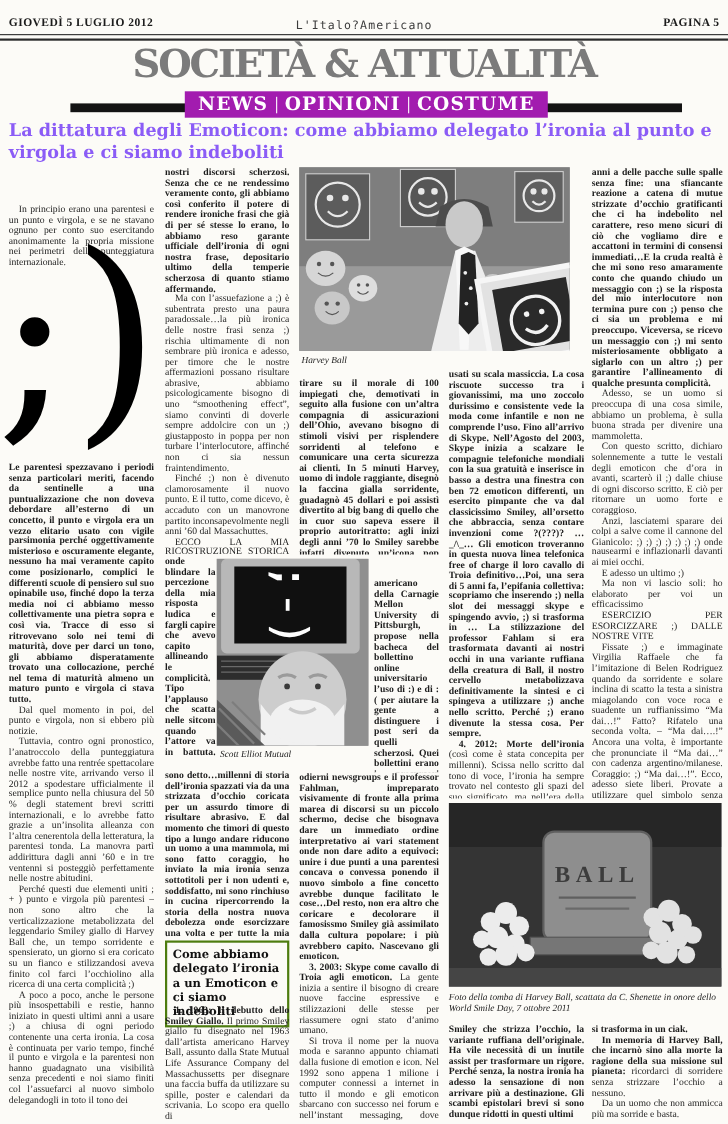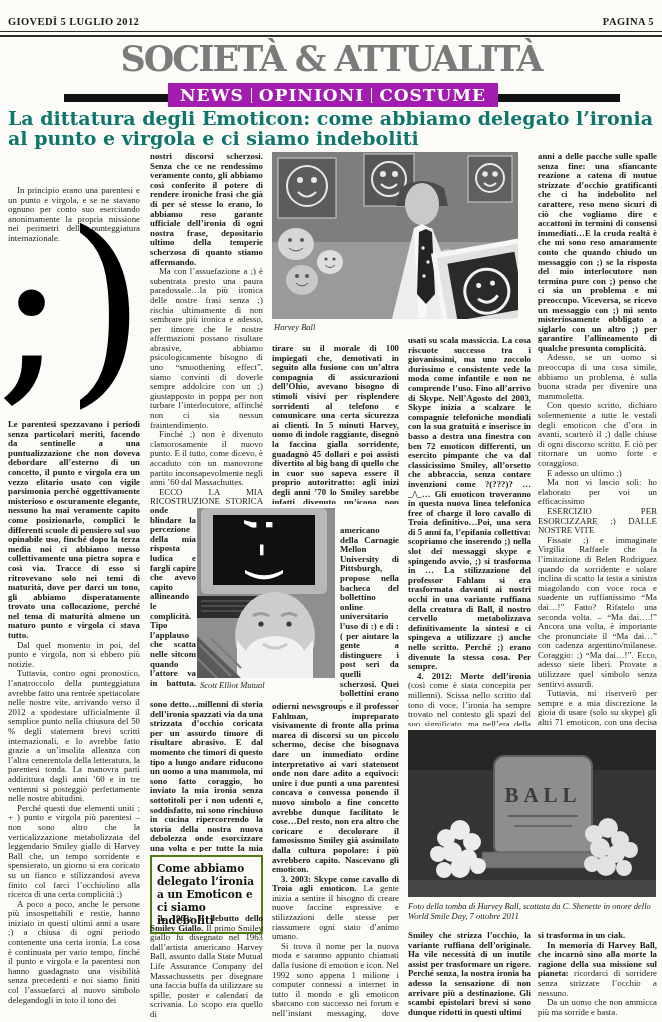--- a/index.html
+++ b/index.html
@@ -17,22 +17,22 @@
   .section-title{position:absolute;top:36px;left:0;width:662px;text-align:center;
      font-family:"DejaVu Serif",serif;font-weight:bold;font-size:35px;line-height:46px;
      color:#7b7b7b;letter-spacing:-2px;}
   .ribbon-strip{position:absolute;top:94px;height:8px;background:#131313;}
   .ribbon-box{position:absolute;top:83px;left:168px;width:330px;height:24px;background:#a21caf;
      color:#fff;display:flex;align-items:center;justify-content:center;
      font-family:"DejaVu Serif",serif;font-weight:bold;font-size:17px;letter-spacing:1px;}
   .ribbon-box .sep{display:inline-block;width:1px;height:15px;background:#fff;margin:0 7px;}
   
   .art-title{position:absolute;top:109px;left:8px;width:650px;
-     font-family:"DejaVu Serif",serif;font-weight:bold;font-size:19px;line-height:19.5px;
-     color:#0f766e;}
+     font-family:"DejaVu Serif",serif;font-weight:bold;font-size:16px;line-height:19.5px;
+     color:#8b5cf6;}
   
   .col{position:absolute;font-size:8.8px;line-height:9.6px;text-align:justify;overflow:hidden;}
   .col p{margin:0;text-indent:9px;}
   .col p.noindent{text-indent:0;font-weight:bold;}
   .col b{font-weight:bold;}
   .byline{position:absolute;left:10px;top:155px;width:130px;
      font:8px "DejaVu Sans Mono",monospace;letter-spacing:1.6px;color:#2c2c2c;line-height:12px;}
   .big-emoticon{position:absolute;left:2px;top:196px;width:138px;height:222px;overflow:hidden;
      display:flex;align-items:center;justify-content:center;
      font-family:"DejaVu Serif",serif;font-size:205px;line-height:200px;color:#000;}
@@ -44,20 +44,21 @@
   .photo{position:absolute;overflow:hidden;background:#888;}
   .photo svg{display:block;}
 </style>
 </head>
 <body>
 
 <div class="page">
 
   <div class="hdr">
     <span class="date">GIOVEDÌ 5 LUGLIO 2012</span>
+    <span class="mast">L'Italo?Americano</span>
     <span class="pg">PAGINA 5</span>
   </div>
   <div class="hdr-rule"></div>
 
   <div class="section-title">SOCIETÀ &amp; ATTUALITÀ</div>
 
   <div class="ribbon-strip" style="left:64px;width:110px;"></div>
   <div class="ribbon-strip" style="left:492px;width:128px;"></div>
   <div class="ribbon-box">
     <span>NEWS</span>
@@ -259,20 +260,21 @@
       </g>
       <rect y="150" width="248" height="17" fill="#454545"></rect>
     </svg>
   </div>
   <div class="caption" style="left:408px;top:901px;width:246px;">Foto della tomba di Harvey Ball, scattata da C. Shenette in onore dello World Smile Day, 7 ottobre 2011</div>
 
   <div class="col" style="left:538px;top:152px;width:119px;height:576px;">
       <p class="noindent">anni a delle pacche sulle spalle senza fine: una sfiancante reazione a catena di mutue strizzate d’occhio gratificanti che ci ha indebolito nel carattere, reso meno sicuri di ciò che vogliamo dire e accattoni in termini di consensi immediati…E la cruda realtà è che mi sono reso amaramente conto che quando chiudo un messaggio con ;) se la risposta del mio interlocutore non termina pure con ;) penso che ci sia un problema e mi preoccupo. Viceversa, se ricevo un messaggio con ;) mi sento misteriosamente obbligato a siglarlo con un altro ;) per garantire l’allineamento di qualche presunta complicità.</p>
       <p>Adesso, se un uomo si preoccupa di una cosa simile, abbiamo un problema, è sulla buona strada per divenire una mammoletta.</p>
       <p>Con questo scritto, dichiaro solennemente a tutte le vestali degli emoticon che d’ora in avanti, scarterò il ;) dalle chiuse di ogni discorso scritto. E ciò per ritornare un uomo forte e coraggioso.</p>
+      <p>Anzi, lasciatemi sparare dei colpi a salve come il cannone del Gianicolo: ;) ;) ;) ;) ;) ;) ;) onde nausearmi e inflazionarli davanti ai miei occhi.</p>
       <p>E adesso un ultimo ;)</p>
       <p>Ma non vi lascio soli: ho elaborato per voi un efficacissimo</p>
       <p><span>ESERCIZIO PER ESORCIZZARE ;) DALLE NOSTRE VITE </span></p>
       <p>Fissate ;) e immaginate Virgilia Raffaele che fa l’imitazione di Belen Rodriguez quando da sorridente e solare inclina di scatto la testa a sinistra miagolando con voce roca e suadente un ruffianissimo “Ma dai…!” Fatto? Rifatelo una seconda volta. – “Ma dai….!” Ancora una volta, è importante che pronunciate il “Ma dai…” con cadenza argentino/milanese. Coraggio: ;) “Ma dai…!”. Ecco, adesso siete liberi. Provate a utilizzare quel simbolo senza sentirvi assurdi.</p>
       <p>Tuttavia, mi riserverò per sempre e a mia discrezione la gioia di usare (solo su skype) gli altri 71 emoticon, con una decisa e virile predilezione per il primo ed autentico smile di Harvey</p>
     </div>
   <div class="col" style="left:538px;top:931px;width:119px;height:88px;">
       <p class="noindent">si trasforma in un ciak.</p>
       <p><b>In memoria di Harvey Ball, che incarnò sino alla morte la ragione della sua missione sul pianeta: </b>ricordarci di sorridere senza strizzare l’occhio a nessuno.</p>
       <p>Da un uomo che non ammicca più ma sorride e basta.</p>

